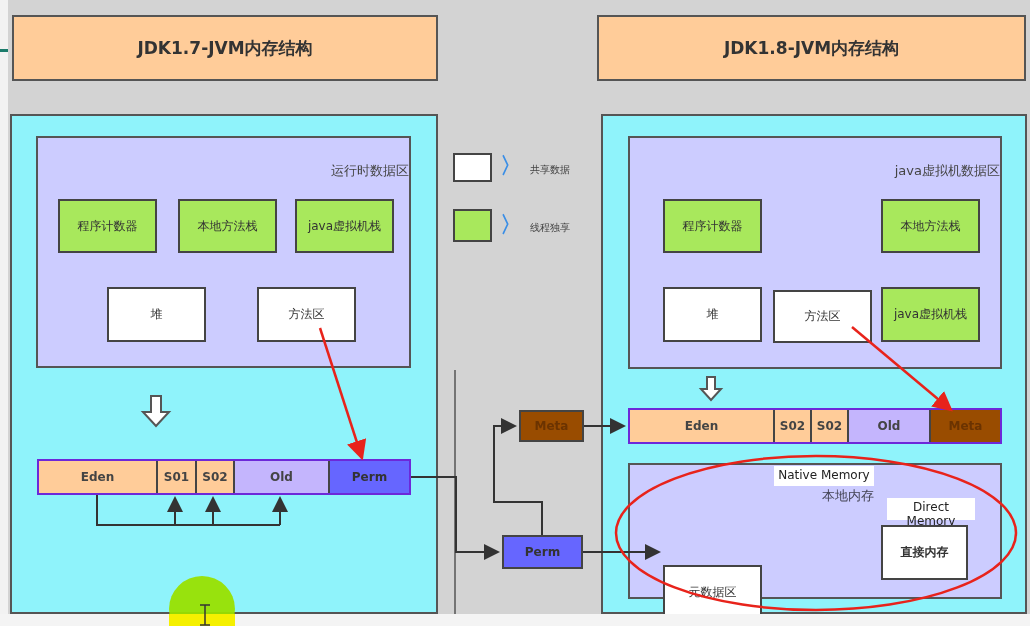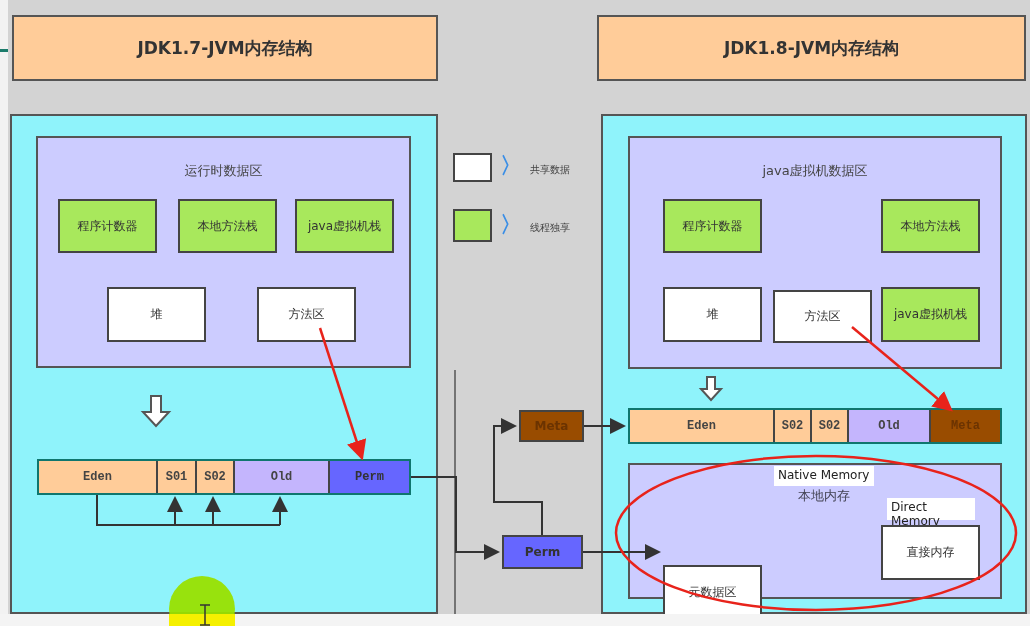--- a/index.html
+++ b/index.html
@@ -19,32 +19,32 @@
     font-weight: bold; font-size: 17px; color: #333;
   }
   .panel { background: #8ff3fb; border: 2px solid #555; }
   .region { background: #ccccff; border: 2px solid #555; }
   .box {
     border: 2px solid #444; display: flex; align-items: center; justify-content: center;
     font-size: 12px; color: #333;
   }
   .green { background: #a8e85c; }
   .white { background: #ffffff; }
-  .region-title { font-size: 13px; color: #444; text-align: center; }
-  .bar { display: flex; border: 2px solid #0f766e; height: 36px; font-family: Liberation Mono, monospace; }
+  .region-title { font-size: 13px; color: #444; text-align: right; }
+  .bar { display: flex; border: 2px solid #6d28d9; height: 36px; }
   .seg { display: flex; align-items: center; justify-content: center; font-size: 12px; font-weight: bold; color: #444; border-right: 2px solid #444; box-sizing: border-box; }
   .seg:last-child { border-right: none; }
   .eden, .s { background: #ffcc99; }
   .old { background: #c4b5fd; }
   .perm { background: #6666ff; color: #333; }
   .meta { background: #994c00; color: #6b3300; text-align: center; }
   .legend-swatch { border: 2px solid #444; }
   .legend-label { font-size: 10px; color: #444; }
   .chevron { color: #3a8ee6; font-size: 22px; font-weight: bold; line-height: 1; }
-  .label-white { background: #ffffff; font-size: 12px; color: #222; padding: 2px 4px; }
+  .label-white { background: #ffffff; font-size: 12px; color: #222; padding: 2px 4px; text-align: center; }
   svg.overlay { position: absolute; left: 0; top: 0; pointer-events: none; }
 </style>
 </head>
 <body>
 
 <div class="abs left-strip"></div>
 <div class="abs teal-mark"></div>
 
 <div class="abs title-box" style="left:12px;top:15px;width:426px;height:66px;">JDK1.7-JVM内存结构</div>
 <div class="abs title-box" style="left:597px;top:15px;width:429px;height:66px;">JDK1.8-JVM内存结构</div>
@@ -93,21 +93,21 @@
   <div class="seg s" style="width:37px;">S02</div>
   <div class="seg old" style="width:82px;">Old</div>
   <div class="seg meta" style="flex:1;">Meta</div>
 </div>
 
 <div class="abs region" style="left:628px;top:463px;width:374px;height:136px;"></div>
 <div class="abs label-white" style="left:774px;top:466px;width:100px;height:20px;">Native Memory</div>
 <div class="abs region-title" style="left:774px;top:487px;width:100px;color:#445;">本地内存</div>
 <div class="abs label-white" style="left:887px;top:498px;width:88px;height:22px;">Direct Memory</div>
 <div class="abs box white" style="left:663px;top:525px;width:99px;height:55px;margin-top:40px;">元数据区</div>
-<div class="abs box white" style="left:881px;top:525px;width:99px;height:55px;">直接内存</div>
+<div class="abs box white" style="left:881px;top:525px;width:87px;height:55px;font-weight:bold;">直接内存</div>
 
 <div class="abs bottom-strip"></div>
 
 <svg class="overlay" width="1030" height="626" viewBox="0 0 1030 626">
   <defs>
     <marker id="ah" markerWidth="8" markerHeight="8" refX="7" refY="4" orient="auto">
       <path d="M0,0 L8,4 L0,8 Z" fill="#333"></path>
     </marker>
     <marker id="ahr" markerWidth="8" markerHeight="8" refX="7" refY="4" orient="auto">
       <path d="M0,0 L8,4 L0,8 Z" fill="#e8231b"></path>

